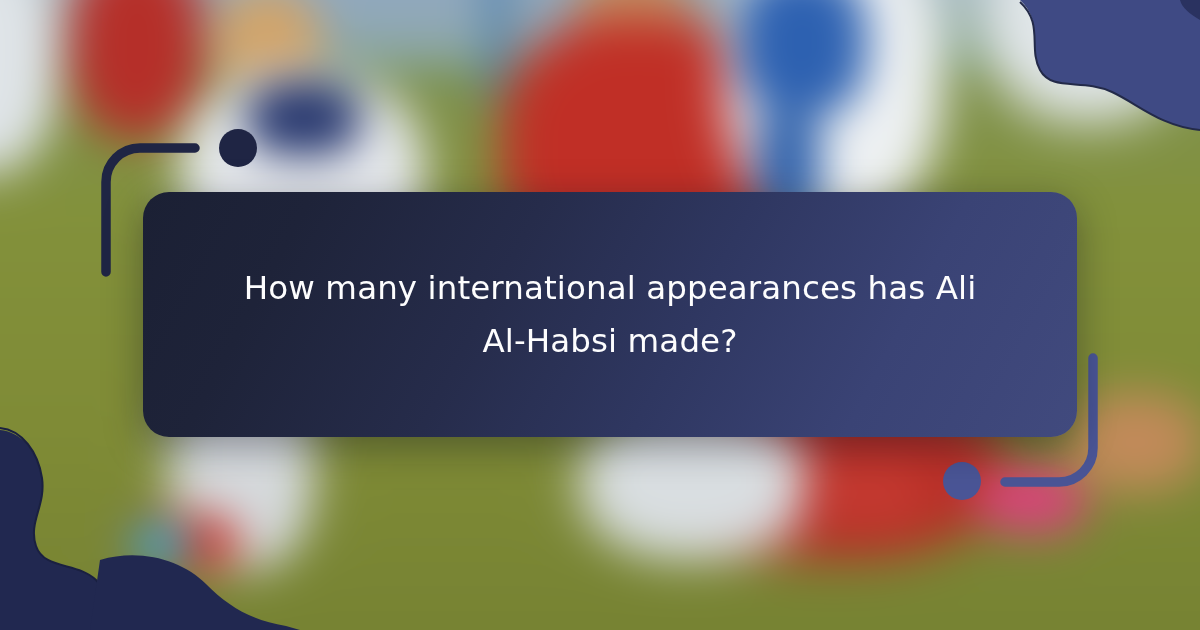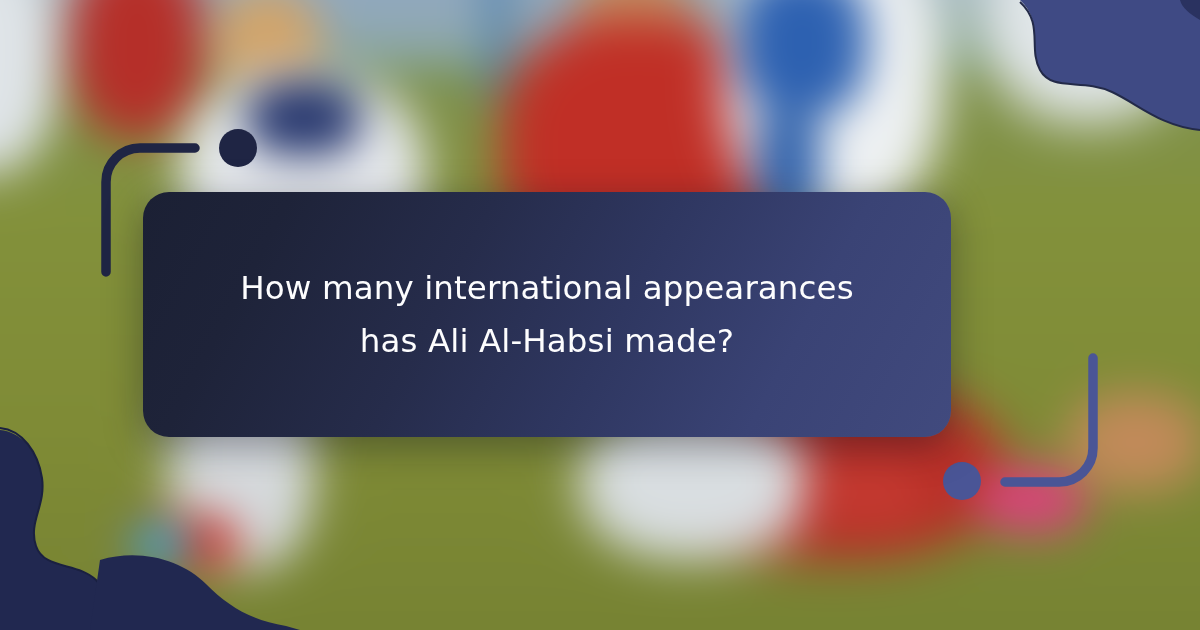--- a/index.html
+++ b/index.html
@@ -52,21 +52,21 @@
     position: absolute;
     inset: 0;
     pointer-events: none;
   }
 
   
   #question-card {
     position: absolute;
     left: 143px;
     top: 192px;
-    width: 808px;
+    width: 934px;
     height: 245px;
     border-radius: 26px;
     background: linear-gradient(118deg,
         #1b2034 0%,
         #1e2339 16%,
         #262c4b 38%,
         #2f3761 58%,
         #3a4375 78%,
         #414a7e 100%);
     box-shadow: 0 10px 38px rgba(10,14,30,0.38);

